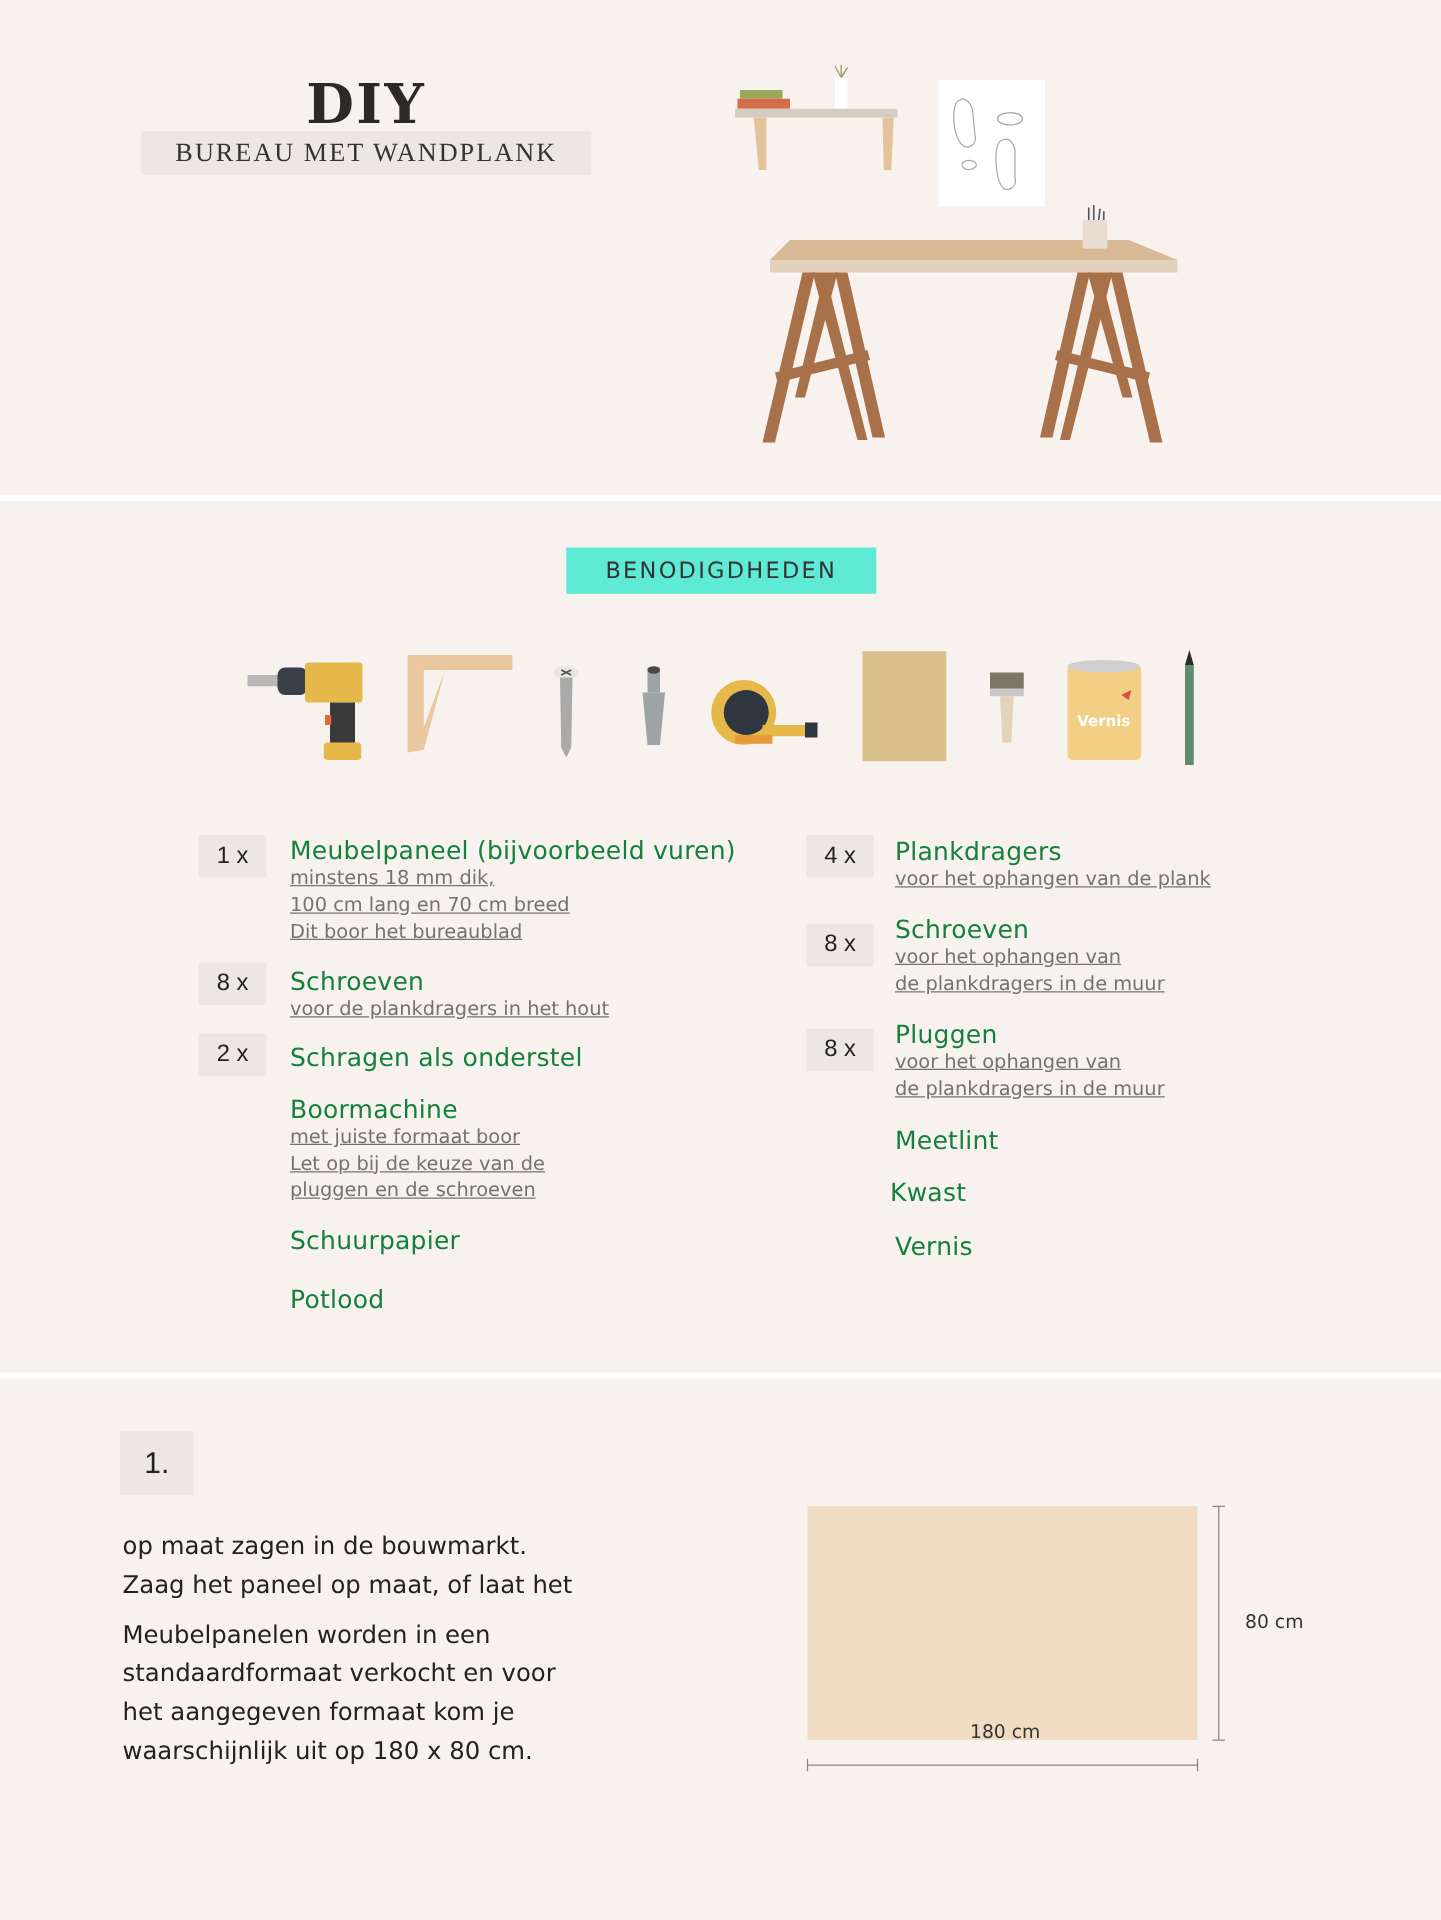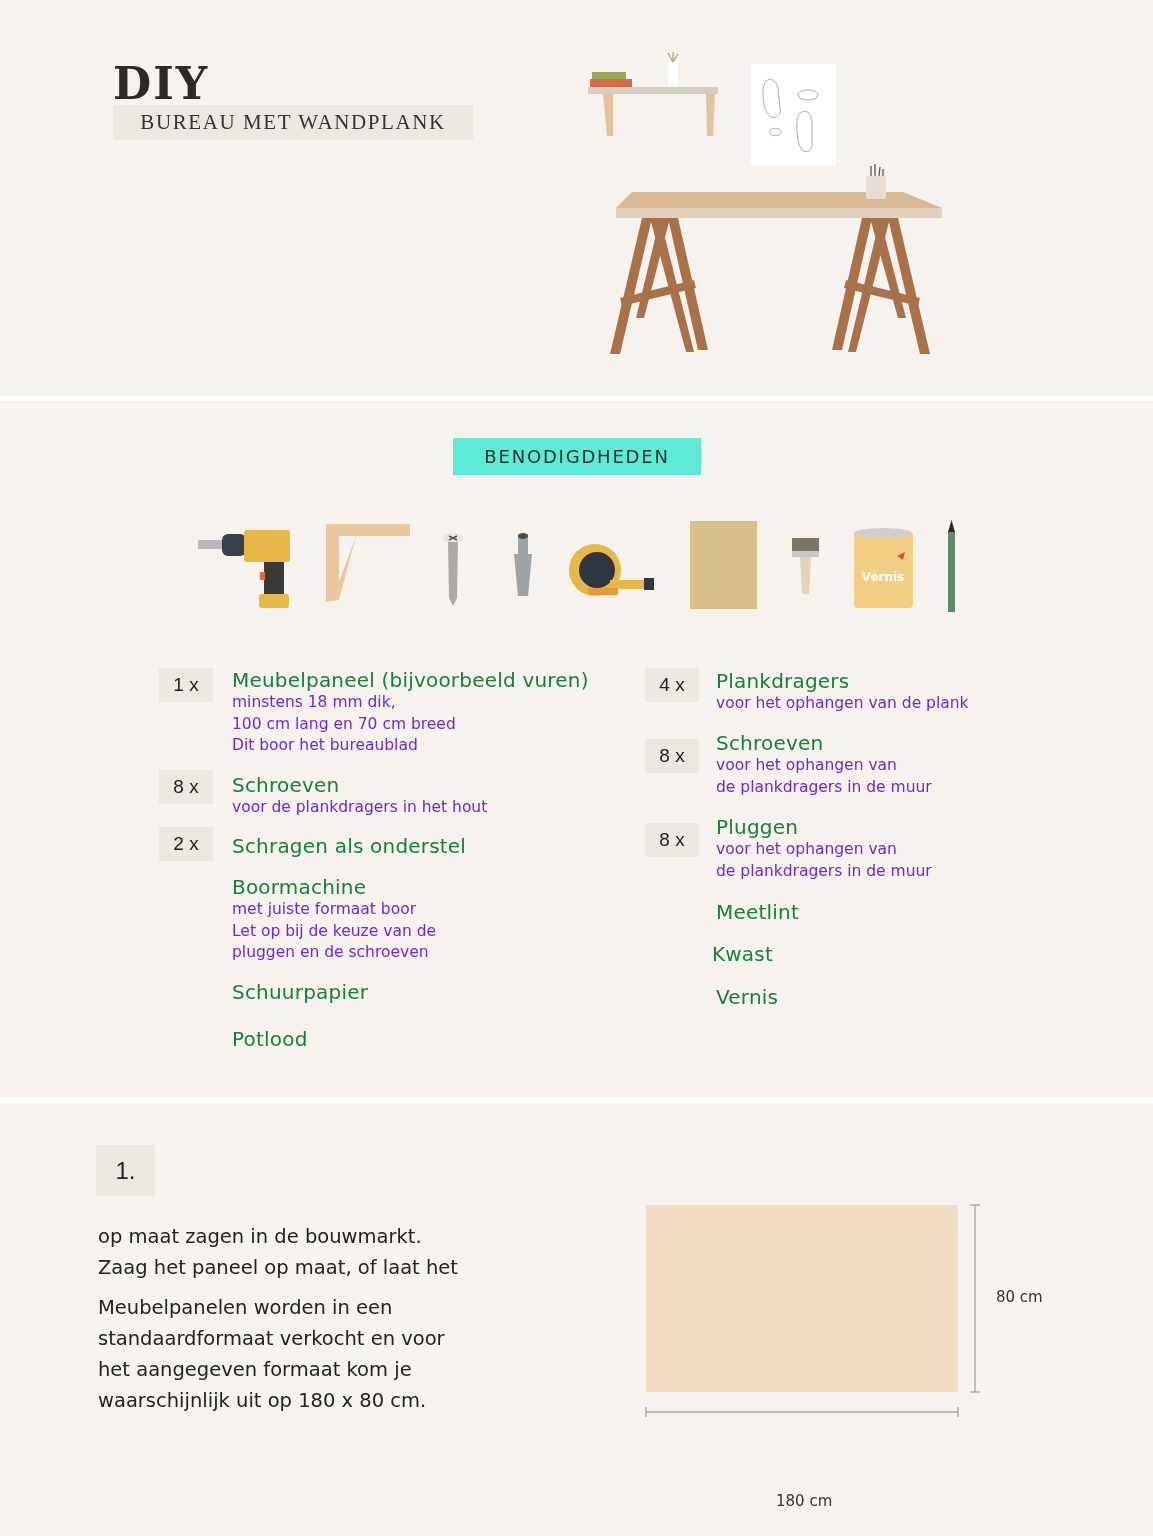--- a/index.html
+++ b/index.html
@@ -3,36 +3,36 @@
 <meta charset="utf-8">
 <style>
   * { margin: 0; padding: 0; box-sizing: border-box; }
   html, body { width: 1153px; height: 1536px; background: #f7f2ee; overflow: hidden; }
   body { position: relative; font-family: "Liberation Sans", "DejaVu Sans", sans-serif; color: #222; }
 
   .section { position: absolute; left: 0; width: 1153px; background: #f7f2ee; }
   .divider { position: absolute; left: 0; width: 1153px; height: 5px; background: #ffffff; }
 
   
-  .title-diy { position: absolute; left: 113px; top: 58px; width: 360px; text-align: left; font-family: "DejaVu Serif", "Liberation Serif", serif; font-weight: bold; font-size: 44px; letter-spacing: 2px; color: #2b2a28; }
+  .title-diy { position: absolute; left: 113px; top: 58px; width: 360px; text-align: center; font-family: "DejaVu Serif", "Liberation Serif", serif; font-weight: bold; font-size: 44px; letter-spacing: 2px; color: #2b2a28; }
   .subtitle-box { position: absolute; left: 113px; top: 105px; width: 360px; height: 35px; background: #ede7e1; display: flex; align-items: center; justify-content: center; font-size: 21px; letter-spacing: 1.6px; color: #333; font-family: Liberation Serif, serif; font-weight: normal; }
 
   
   .illus { position: absolute; }
 
   
   .heading-box { position: absolute; left: 453px; top: 438px; width: 248px; height: 37px; background: #5eead4; display: flex; align-items: center; justify-content: center; font-size: 18px; letter-spacing: 1.8px; color: #333; font-family: "DejaVu Sans", sans-serif; }
 
   .tools { position: absolute; left: 0; top: 510px; width: 1153px; height: 110px; }
 
   
   .qty { position: absolute; width: 54px; height: 34px; background: #ede7e1; display: flex; align-items: center; justify-content: center; font-size: 19px; color: #222; }
   .item { position: absolute; }
   .item .name { font-size: 20px; color: #15803d; line-height: 24px; font-family: "DejaVu Sans", sans-serif; letter-spacing: 0.2px; }
-  .item .desc { font-size: 15.5px; color: #6d28d9; line-height: 21.5px; font-family: "DejaVu Sans", sans-serif; }
+  .item .desc { font-size: 15.5px; color: #737373; line-height: 21.5px; font-family: "DejaVu Sans", sans-serif; text-decoration: underline; }
 
   
   .step-box { position: absolute; left: 96px; top: 1145px; width: 59px; height: 51px; background: #ede7e1; display: flex; align-items: center; justify-content: center; font-size: 24px; color: #222; }
   .step-text { position: absolute; left: 98px; width: 380px; font-size: 19.5px; line-height: 31px; color: #222; font-family: "DejaVu Sans", sans-serif; }
   .panel { position: absolute; left: 646px; top: 1205px; width: 312px; height: 187px; background: #efdcc2; }
   .dim-label { position: absolute; font-size: 15px; color: #333; font-family: "DejaVu Sans", sans-serif; }
 </style>
 </head>
 <body>
 
@@ -231,13 +231,13 @@
     <line x1="330" y1="5" x2="340" y2="5"></line>
     <line x1="330" y1="192" x2="340" y2="192"></line>
   </g>
   <g stroke="#8a8a8a" stroke-width="1">
     <line x1="6" y1="212" x2="318" y2="212"></line>
     <line x1="6" y1="207" x2="6" y2="217"></line>
     <line x1="318" y1="207" x2="318" y2="217"></line>
   </g>
 </svg>
 <div class="dim-label" style="left:996px; top:1288px;">80 cm</div>
-<div class="dim-label" style="left:776px; top:1492px;">180 cm</div>
+<div class="dim-label" style="left:776px; top:1376px;">180 cm</div>
 
 </body></html>

